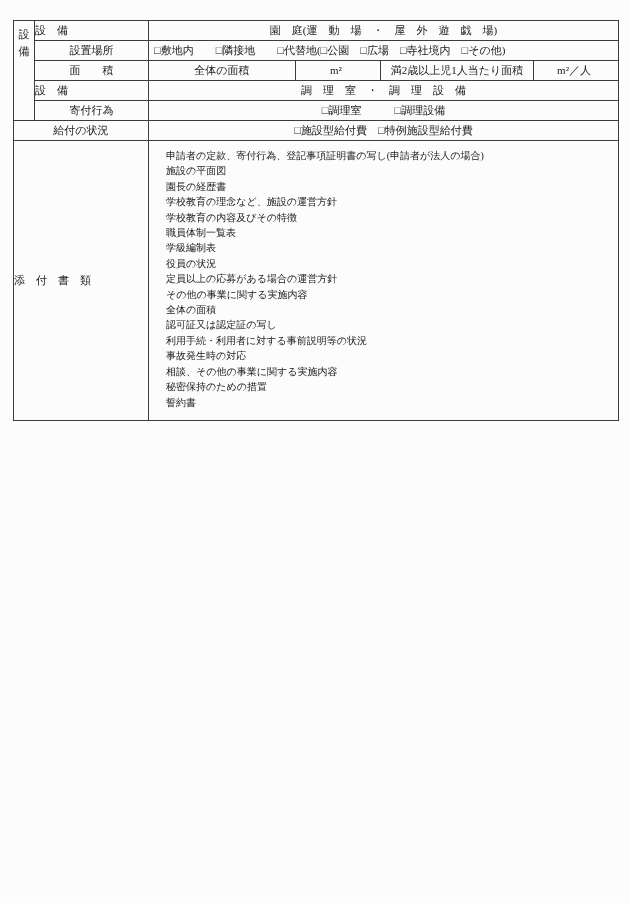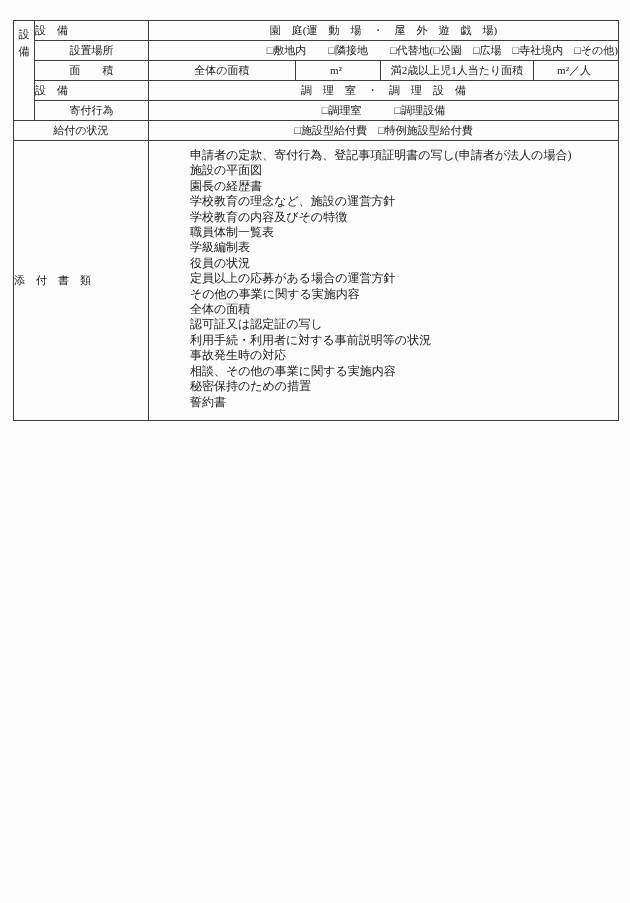--- a/index.html
+++ b/index.html
@@ -34,34 +34,33 @@
   tr.r{height:20px;}
   tr.r-tall{height:280px;}
   td.side-vertical{
     vertical-align:top;
     padding-top:5px;
     line-height:17px;
     word-break:break-all;
     white-space:normal;
   }
   td.label-right{text-align:left;padding-right:12px;}
-  td.left-pad{text-align:right;padding-left:5px;}
+  td.left-pad{text-align:left;padding-left:5px;}
   td.unit{text-align:center;padding-right:4px;}
   td.attach-label{text-align:left;}
   td.attach-content{
     vertical-align:top;
     text-align:left;
     padding:7px 4px 0 17px;
     white-space:normal;
   }
   .doc-line{
-    font-size:12px;
+    font-size:10px;
     line-height:15.4px;
     white-space:nowrap;
-    margin-left:24px;
   }
 </style>
 </head>
 <body>
 
 <div class="sheet">
   <table class="form">
     <colgroup>
       <col style="width:21px">
       <col style="width:114px">

